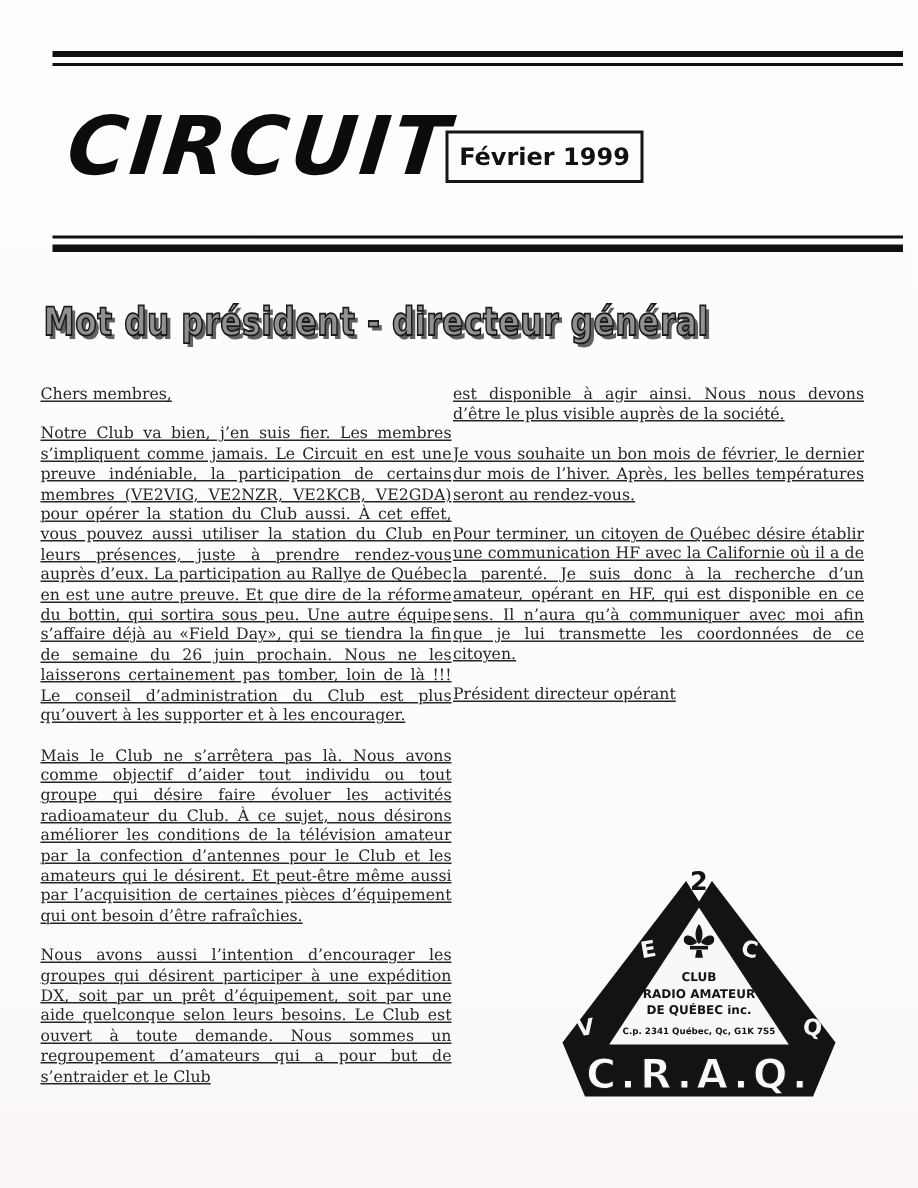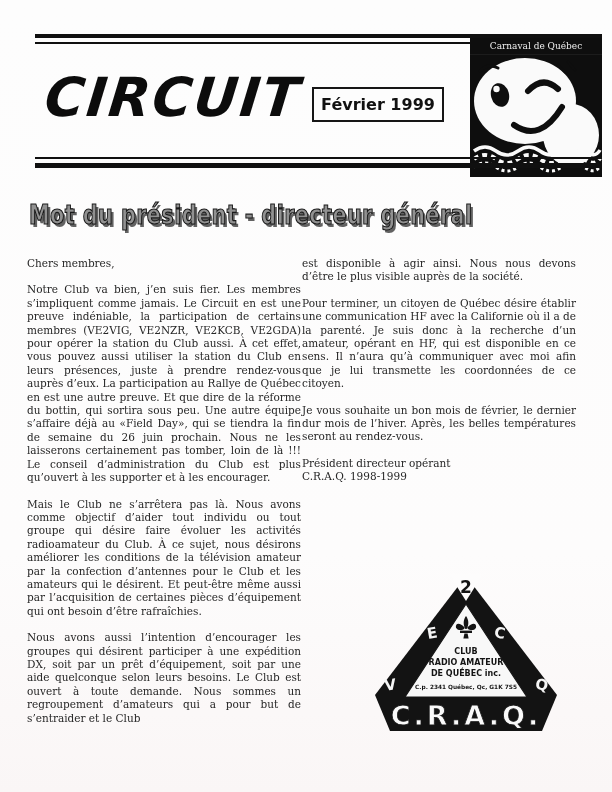--- a/index.html
+++ b/index.html
@@ -16,21 +16,21 @@
   .rule-head-bottom-thin{left:35px;top:157px;width:567px;height:2px;}
   .rule-head-bottom-thick{left:35px;top:163px;width:567px;height:5px;}
 
   .masthead-title{
     position:absolute;left:42px;top:66px;margin:0;
     font-family:"DejaVu Sans", sans-serif;font-weight:bold;font-style:italic;
     font-size:54px;letter-spacing:2px;color:#0c0c0c;
     transform:skewX(-6deg);transform-origin:left bottom;white-space:nowrap;
   }
   .issue-box{
-    position:absolute;left:312px;top:87px;width:128px;height:31px;
+    position:absolute;left:297px;top:87px;width:128px;height:31px;
     border:2px solid #161616;background:#fdfdfd;
     display:flex;align-items:center;justify-content:center;
     font-family:"DejaVu Sans", sans-serif;font-weight:bold;font-size:16px;color:#111;
   }
   .mascot{
     position:absolute;left:470px;top:38px;width:132px;height:139px;
     background:#0e0e0e;
   }
   .mascot-label{
     height:13px;padding-top:3px;text-align:center;
@@ -47,83 +47,59 @@
     letter-spacing:0.5px;white-space:nowrap;
     transform:scaleX(0.8);transform-origin:left top;
   }
 
   .col{
     position:absolute;top:257px;width:274px;
     font-size:10.5px;line-height:13.4px;text-align:justify;color:#262626;
   }
   .col-left{left:27px;}
   .col-right{left:302px;}
-  .col p{margin:0 0 13px 0;}
+  .col p{margin:0 0 13px 0;text-decoration:underline;}
   .signature p{margin:0;}
 
   .craq-logo{position:absolute;left:356px;top:574px;width:220px;height:170px;}
   .svgtxt{font-family:"DejaVu Sans", sans-serif;}
 </style>
 </head>
 <body>
 
 <div class="page">
 
   <div class="rule rule-top-thick"></div>
   <div class="rule rule-top-thin"></div>
 
   <h1 class="masthead-title">CIRCUIT</h1>
 
   <div class="issue-box">
     <span>Février 1999</span>
   </div>
 
-  <div class="mascot">
-    <div class="mascot-label">Carnaval de Québec</div>
-    <svg class="mascot-face" viewBox="0 0 132 122" xmlns="http://www.w3.org/2000/svg">
-      <rect x="0" y="0" width="132" height="122" fill="#0e0e0e"></rect>
-
-      <ellipse cx="55" cy="46" rx="51" ry="43" fill="#fafafa"></ellipse>
-      <ellipse cx="101" cy="80" rx="28" ry="31" fill="#fafafa"></ellipse>
-
-      <path d="M10,16 Q18,8 28,13" stroke="#0e0e0e" stroke-width="3" fill="none" stroke-linecap="round"></path>
-      <path d="M88,10 L96,18 M98,7 L105,15" stroke="#0e0e0e" stroke-width="2.5" fill="none" stroke-linecap="round"></path>
-
-      <ellipse cx="30" cy="40" rx="9" ry="12" fill="#0e0e0e" transform="rotate(-14 30 40)"></ellipse>
-      <circle cx="26.5" cy="34" r="3.2" fill="#fafafa"></circle>
-
-      <path d="M58,36 Q73,20 88,34" stroke="#0e0e0e" stroke-width="6" fill="none" stroke-linecap="round"></path>
-
-      <path d="M44,70 Q70,88 92,52" stroke="#0e0e0e" stroke-width="6" fill="none" stroke-linecap="round"></path>
-
-      <path d="M4,96 Q15,88 26,96 T48,96 T70,96 T92,96 T114,96 T130,95" stroke="#fafafa" stroke-width="3.5" fill="none"></path>
-      <path d="M4,104 Q15,96 26,104 T48,104 T70,104 T92,104 T114,104 T130,103" stroke="#fafafa" stroke-width="4" fill="none" stroke-dasharray="5,4"></path>
-      <path d="M4,112 Q15,104 26,112 T48,112 T70,112 T92,112 T114,112 T130,111" stroke="#fafafa" stroke-width="3" fill="none" stroke-dasharray="3,3"></path>
-    </svg>
-  </div>
 
   <div class="rule rule-head-bottom-thin"></div>
   <div class="rule rule-head-bottom-thick"></div>
 
   <h2 class="headline">Mot du président - directeur général</h2>
 
   <div class="col col-left">
     <p>Chers membres,</p>
     <p>Notre Club va bien, j’en suis fier. Les membres s’impliquent comme jamais. Le Circuit en est une preuve indéniable, la participation de certains membres (VE2VIG, VE2NZR, VE2KCB, VE2GDA) pour opérer la station du Club aussi. À cet effet, vous pouvez aussi utiliser la station du Club en leurs présences, juste à prendre rendez-vous auprès d’eux. La participation au Rallye de Québec en est une autre preuve. Et que dire de la réforme du bottin, qui sortira sous peu. Une autre équipe s’affaire déjà au «Field Day», qui se tiendra la fin de semaine du 26 juin prochain. Nous ne les laisserons certainement pas tomber, loin de là !!! Le conseil d’administration du Club est plus qu’ouvert à les supporter et à les encourager.</p>
     <p>Mais le Club ne s’arrêtera pas là. Nous avons comme objectif d’aider tout individu ou tout groupe qui désire faire évoluer les activités radioamateur du Club. À ce sujet, nous désirons améliorer les conditions de la télévision amateur par la confection d’antennes pour le Club et les amateurs qui le désirent. Et peut-être même aussi par l’acquisition de certaines pièces d’équipement qui ont besoin d’être rafraîchies.</p>
     <p>Nous avons aussi l’intention d’encourager les groupes qui désirent participer à une expédition DX, soit par un prêt d’équipement, soit par une aide quelconque selon leurs besoins. Le Club est ouvert à toute demande. Nous sommes un regroupement d’amateurs qui a pour but de s’entraider et le Club</p>
   </div>
 
   <div class="col col-right">
     <p>est disponible à agir ainsi. Nous nous devons d’être le plus visible auprès de la société.</p>
+    <p>Je vous souhaite un bon mois de février, le dernier dur mois de l’hiver.  Après, les belles températures seront au rendez-vous.</p>
     <p>Pour terminer, un citoyen de Québec désire établir une communication HF avec la Californie où il a de la parenté. Je suis donc à la recherche d’un amateur, opérant en HF, qui est disponible en ce sens. Il n’aura qu’à communiquer avec moi afin que je lui transmette les coordonnées de ce citoyen.</p>
-    <p>Je vous souhaite un bon mois de février, le dernier dur mois de l’hiver.  Après, les belles températures seront au rendez-vous.</p>
     <div class="signature">
       <p>Président directeur opérant</p>
-      <p>C.R.A.Q. 1998-1999</p>
     </div>
   </div>
 
   <svg class="craq-logo" viewBox="0 0 220 170" xmlns="http://www.w3.org/2000/svg">
 
     <path d="M110,2 L201,121 L186,157 L34,157 L19,121 Z" fill="#131313"></path>
 
     <path d="M93,0 L127,0 L110,27 Z" fill="#fdfcfc"></path>
     <text class="svgtxt" x="110" y="19" font-size="17" font-weight="bold" fill="#131313" text-anchor="middle">2</text>
 

